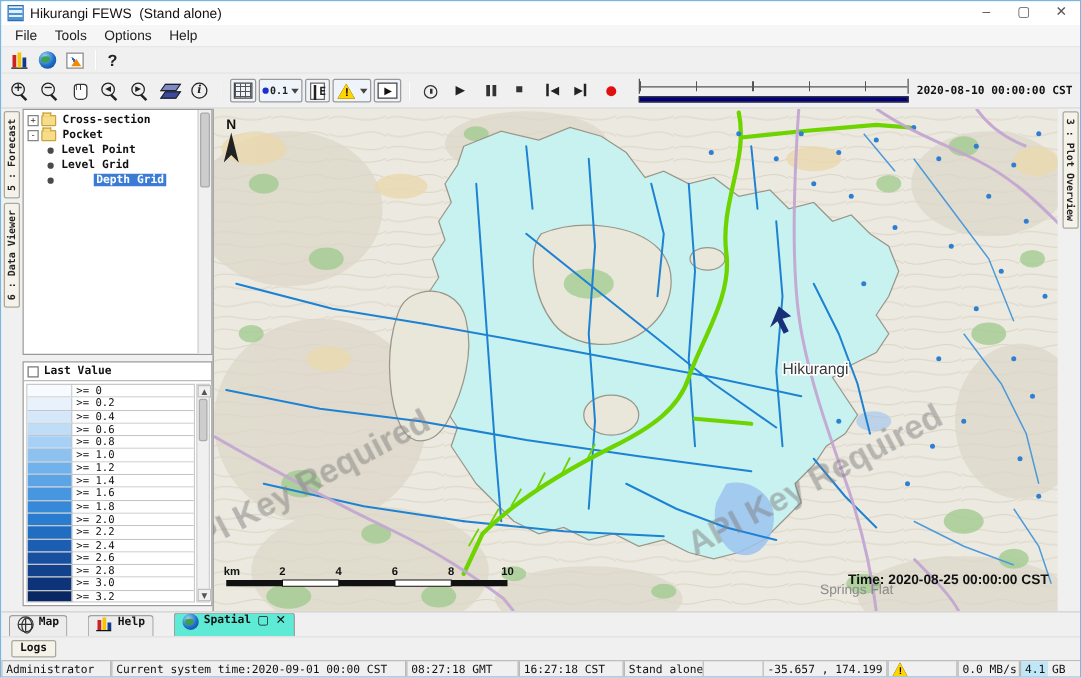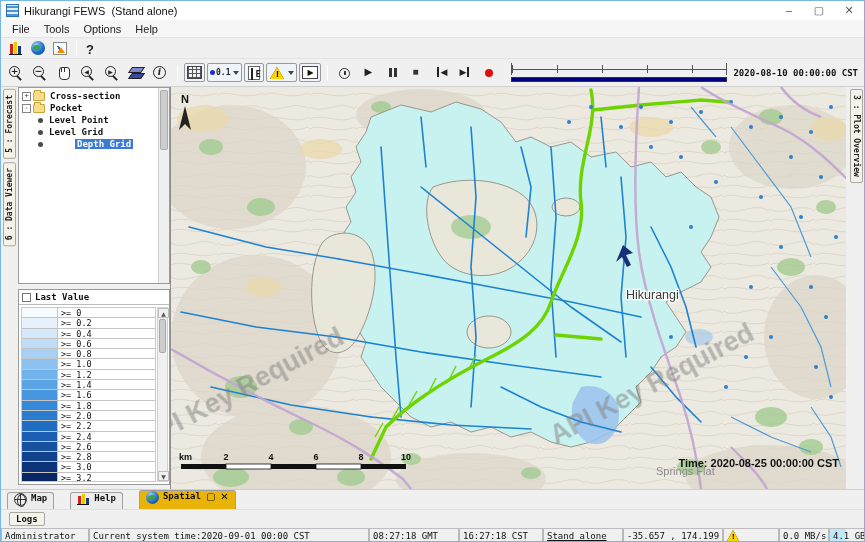--- a/index.html
+++ b/index.html
@@ -139,45 +139,45 @@
   .leg-label{flex:1;font:8.5px/10px "DejaVu Sans Mono",monospace;color:#111;padding-left:3px;background:#fff;}
   .legend-scroll{position:absolute;right:1px;top:17px;width:11px;bottom:2px;background:#f0f0f0;border:1px solid #d0d0d0;}
 
   .map-area{position:absolute;left:169px;top:0;width:676px;height:402px;background:#ece9e0;overflow:hidden;border-left:1px solid #8f8f8f;}
   svg text{font-family:"Liberation Sans",sans-serif;}
 
   
   .tabsbar{position:absolute;left:0;top:488px;width:865px;height:20px;background:#f0f0f0;border-top:1px solid #cfcfcf;display:flex;align-items:flex-end;padding-left:6px;}
   .btab{display:flex;height:17px;padding:0 6px;margin-right:16px;background:#ececec;
     border:1px solid #a0a0a0;border-bottom:none;border-radius:3px 3px 0 0;font:bold 9px "DejaVu Sans Mono",monospace;color:#111;}
-  .btab.active{background:#eab308;height:19px;}
+  .btab.active{background:#5eead4;height:19px;}
   .btab .icon{width:13px;height:13px;margin-right:4px;}
   .i-map-globe{width:12px;height:12px;border:1.2px solid #333;border-radius:50%;
     background:linear-gradient(#333,#333) 50% 0/1px 100% no-repeat,linear-gradient(#333,#333) 0 50%/100% 1px no-repeat;}
   .i-map-globe::before{content:"";position:absolute;left:2px;top:0;width:7px;height:11px;border:1px solid #333;border-radius:50%;}
   .i-graph-bars{width:13px;height:12px;background:
     linear-gradient(#cc2222,#cc2222) 1px 3px/3px 8px no-repeat,
     linear-gradient(#f4c400,#f4c400) 5px 1px/3px 10px no-repeat,
     linear-gradient(#123a8c,#123a8c) 9px 5px/3px 6px no-repeat,
     linear-gradient(#111,#111) 0 11px/12px 1px no-repeat;}
   .tab-ctrl{font:bold 10px "DejaVu Sans",sans-serif;color:#111;margin-left:5px;}
 
   .logsbar{position:absolute;left:0;top:508px;width:865px;height:19px;background:#f0f0f0;display:flex;align-items:center;padding-left:8px;border-top:1px solid #e0e0e0;}
   .logs-btn{background:#f4f2e9;border:1px solid #a9a89b;border-radius:2px;padding:1px 6px;font:bold 9px "DejaVu Sans Mono",monospace;color:#111;}
 
   
   .statusbar{position:absolute;left:0;top:527px;width:865px;height:15px;background:#f0f0f0;display:flex;border-top:1px solid #bdbdbd;}
   .sb-cell{height:100%;border:1px solid #b9b9b9;border-top:none;display:flex;align-items:center;padding:0 3px;
     font:9px "DejaVu Sans Mono",monospace;color:#111;white-space:nowrap;overflow:hidden;}
   .sb-cell:nth-child(1){width:88px;}
-  .sb-cell:nth-child(2){width:280px;}
+  .sb-cell:nth-child(2){width:236px;}
   .sb-cell:nth-child(3){width:90px;}
   .sb-cell:nth-child(4){width:84px;}
-  .sb-cell:nth-child(5){width:80px;text-decoration:underline;}
-  .sb-cell:nth-child(6){width:100px;}
+  .sb-cell:nth-child(5){width:64px;}
+  .sb-cell:nth-child(6){width:100px;margin-left:47px;}
   .sb-cell:nth-child(7){width:56px;}
   .sb-cell:nth-child(8){width:50px;}
   .sb-cell:nth-child(9){flex:1;background:linear-gradient(90deg,#bfe7f8 0 45%,#f0f0f0 45%);}
   .sb-warn{position:relative;width:14px;height:12px;display:inline-block;}
   .sb-warn::before{content:"";position:absolute;left:0;top:0;width:0;height:0;
     border-left:6px solid transparent;border-right:6px solid transparent;border-bottom:11px solid #ffd400;
     filter:drop-shadow(0 0 0.5px #000);}
   .sb-warn::after{content:"!";position:absolute;left:5px;top:2px;font:bold 8px/9px "Liberation Sans",sans-serif;color:#000;}
 </style>
 </head>

